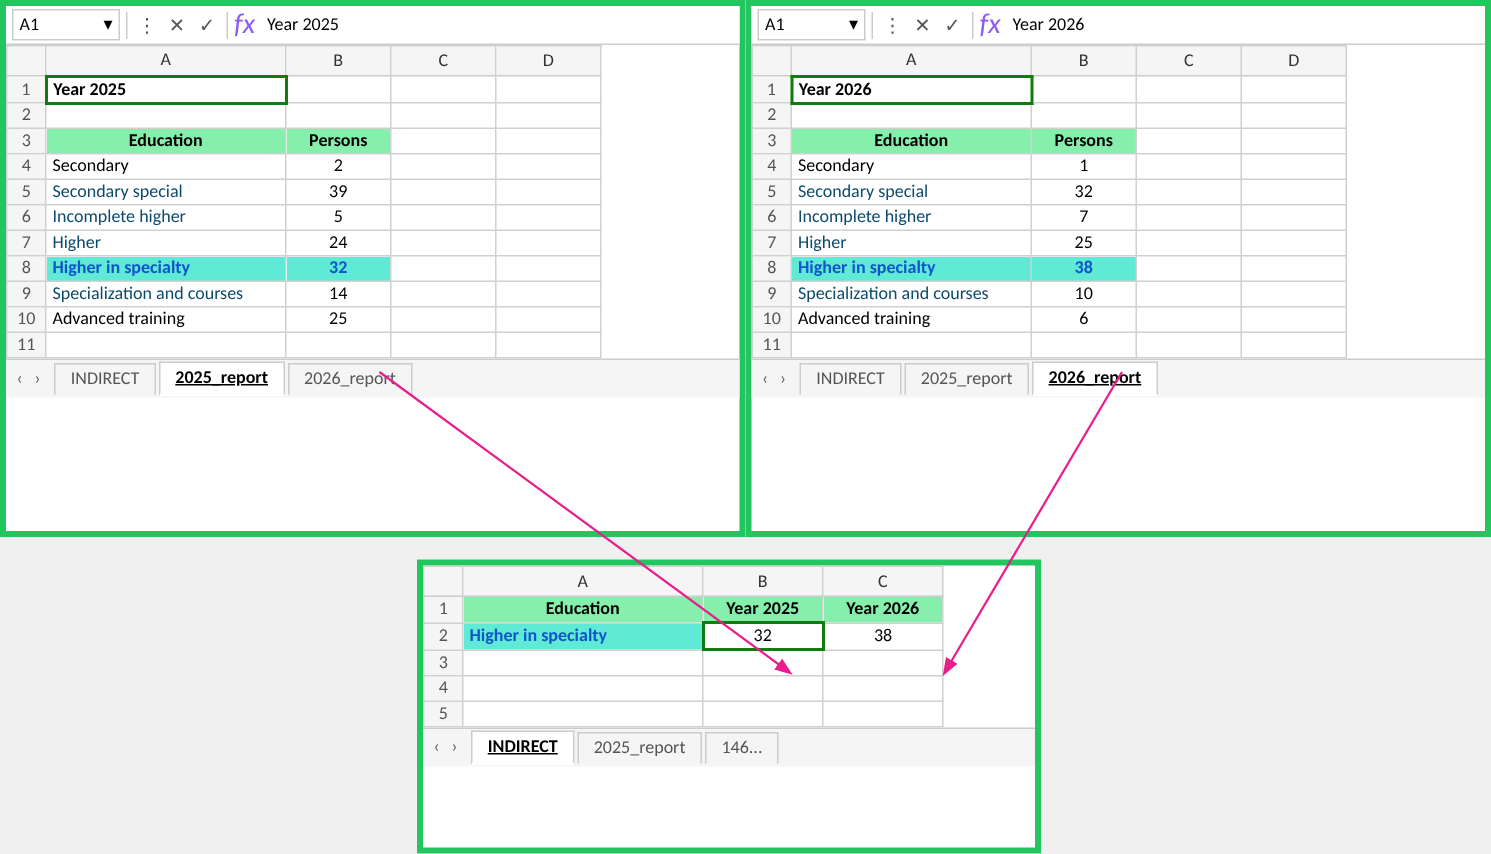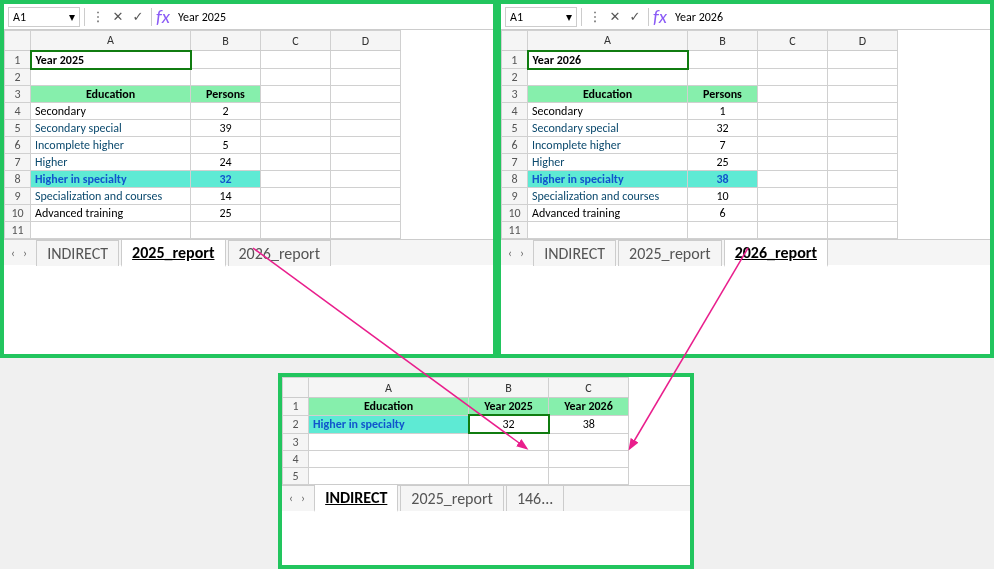--- a/index.html
+++ b/index.html
@@ -84,21 +84,21 @@
       margin-right: 6px;
       color: #666;
       font-size: 12px;
     }
     .tab-nav span {
       cursor: pointer;
       padding: 0 3px;
     }
     .sheet-tab {
       padding: 3px 10px;
-      font-size: 16px;
+      font-size: 12px;
       border: 1px solid #ccc;
       border-bottom: none;
       background: #f5f5f5;
       cursor: pointer;
       color: #555;
       margin-right: 2px;
     }
     .sheet-tab.active {
       background: #fff;
       font-weight: bold;

